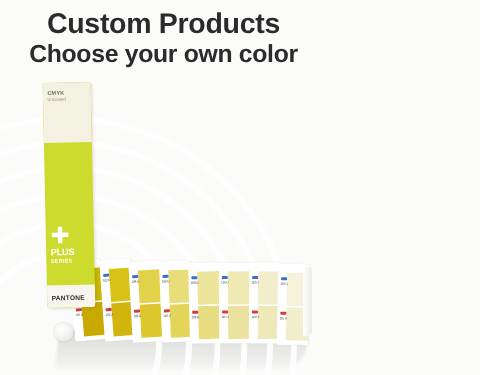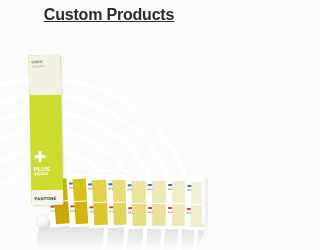--- a/index.html
+++ b/index.html
@@ -12,21 +12,21 @@
 
   
   .headline{
     position:absolute;left:0;top:6px;width:218px;
     text-align:center;
     color:#2b2b2b;
     font-weight:bold;
     line-height:1.12;
     letter-spacing:-0.2px;
   }
-  .headline .l1{font-size:16px;display:block;text-decoration:underline;}
+  .headline .l1{font-size:19px;display:block;}
   .headline .l2{font-size:16.5px;display:block;}
 
   
   .stage{
     position:absolute;left:0;top:42px;width:218px;height:208px;
     overflow:hidden;
   }
 
   
   .deck-shadow{
@@ -134,20 +134,21 @@
     position:absolute;right:10px;bottom:26px;width:6px;height:46px;
     background:linear-gradient(90deg,#ffffff,#e9e9e7);
     border-radius:1px 3px 3px 1px;
   }
 </style>
 </head>
 <body>
 
 <div class="headline">
   <span class="l1">Custom Products</span>
+  <span class="l2">Choose your own color</span>
 </div>
 
 <div class="stage">
 
   <div class="deck-shadow"></div>
 
   <div class="fan" id="fan">
       <div class="arc" style="left: -106px; top: 38px; width: 300px; height: 300px; background: conic-gradient(transparent 0deg, transparent 268deg, rgb(240, 243, 216) 268deg, rgb(240, 243, 216) 276.8deg, rgb(223, 233, 184) 276.8deg, rgb(223, 233, 184) 285.6deg, rgb(196, 223, 176) 285.6deg, rgb(196, 223, 176) 294.4deg, rgb(168, 216, 188) 294.4deg, rgb(168, 216, 188) 303.2deg, rgb(154, 210, 205) 303.2deg, rgb(154, 210, 205) 312deg, rgb(169, 207, 224) 312deg, rgb(169, 207, 224) 320.8deg, rgb(188, 201, 230) 320.8deg, rgb(188, 201, 230) 329.6deg, rgb(205, 194, 227) 329.6deg, rgb(205, 194, 227) 338.4deg, rgb(220, 188, 217) 338.4deg, rgb(220, 188, 217) 347.2deg, rgb(232, 188, 205) 347.2deg, rgb(232, 188, 205) 356deg, transparent 356deg, transparent 360deg); mask-image: radial-gradient(circle, transparent 94%, rgb(0, 0, 0) 94.6%, rgb(0, 0, 0) 99.4%, transparent 100%);">
         <div style="position: absolute; inset: 0px; border-radius: 50%; pointer-events: none; background: repeating-conic-gradient(rgba(255, 255, 255, 0) 0deg, rgba(255, 255, 255, 0) 0.55deg, rgba(255, 255, 255, 0.55) 0.55deg, rgba(255, 255, 255, 0.55) 1deg); mask-image: radial-gradient(circle, transparent 94%, rgb(0, 0, 0) 94.6%, rgb(0, 0, 0) 99.4%, transparent 100%);"></div>
       </div>

